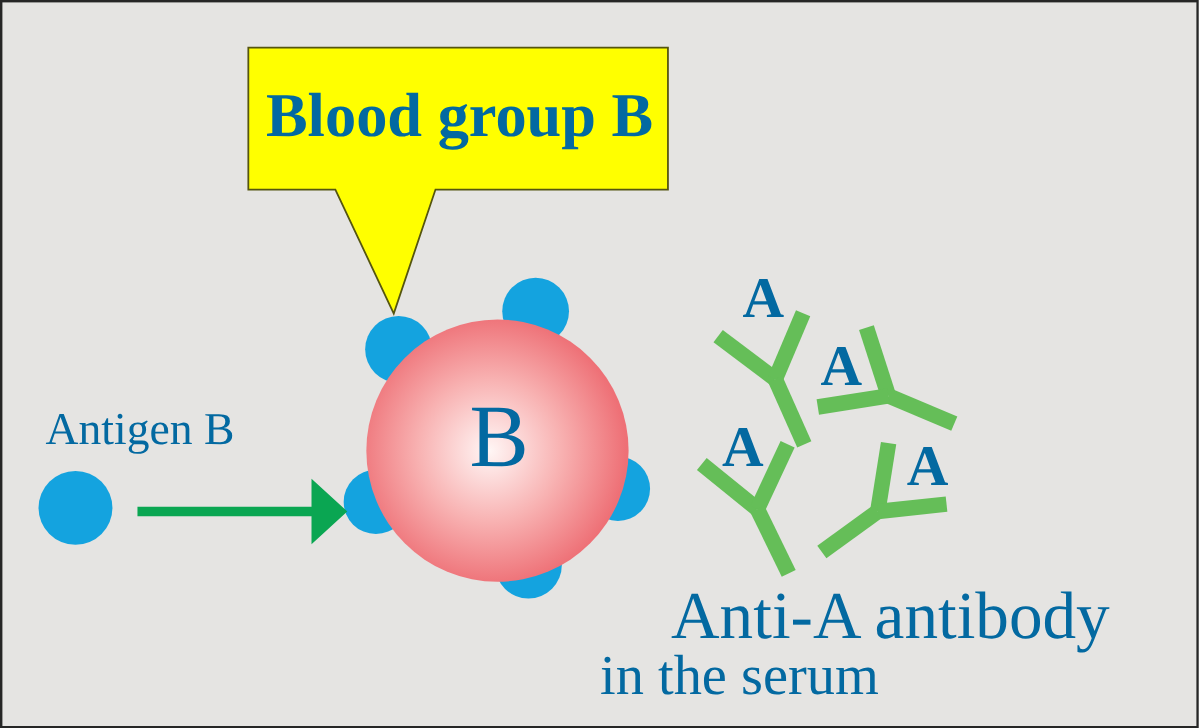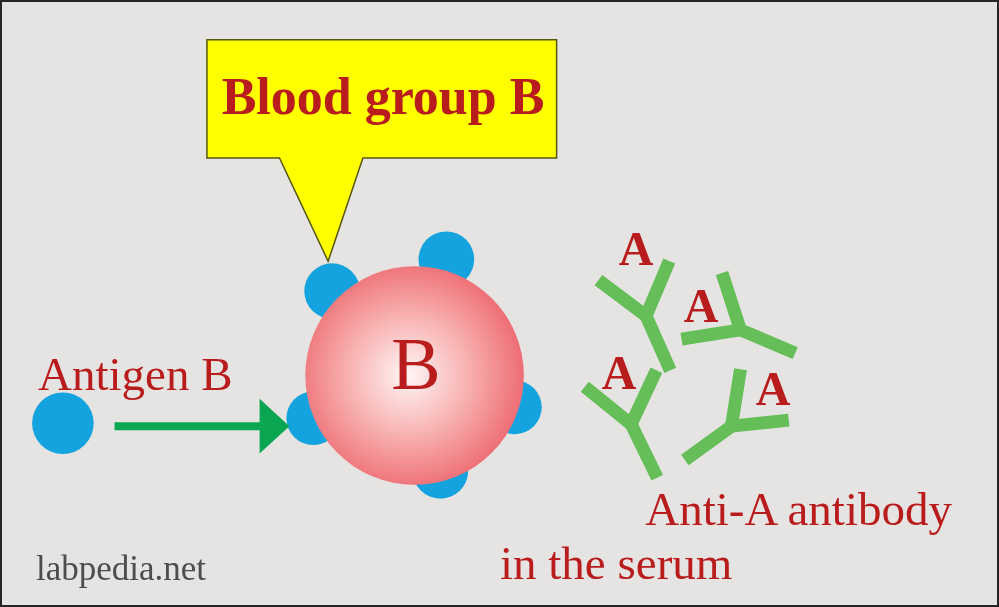--- a/index.html
+++ b/index.html
@@ -11,43 +11,43 @@
     position:relative;
     width:999px;height:607px;
     box-sizing:border-box;
     border:2px solid #262626;
     background:#e5e4e2;
     overflow:hidden;
   }
   #shapes{position:absolute;left:0;top:0;width:100%;height:100%;}
   .txt{
     position:absolute;
-    color:#b91c1c;
+    color:#0369a1;
     white-space:nowrap;
     line-height:1.05;
   }
   .callout-text{
     left:205px;top:38px;width:352px;height:114px;
     display:flex;align-items:center;justify-content:center;
     font-size:52px;font-weight:bold;
   }
   .antigen-caption{
-    left:36px;top:348px;font-size:47px;text-align:center;
+    left:36px;top:337px;font-size:38px;text-align:center;
   }
   .cell-letter{
     left:364px;top:324px;width:100px;
     text-align:center;font-size:74px;
   }
   .ab-label{
     width:64px;text-align:center;
     font-size:48px;font-weight:bold;
   }
   .ab-caption-1{
     left:530px;top:483px;width:420px;
-    text-align:right;font-size:47px;
+    text-align:center;font-size:56px;
   }
   .ab-caption-2{
     left:498px;top:537px;width:420px;
     font-size:47px;
   }
   .watermark{
     left:34px;top:549px;font-size:35px;color:#4d4d4d;
   }
 </style>
 </head>
@@ -93,14 +93,13 @@
   <div class="txt cell-letter">B</div>
 
   <div class="txt ab-label" style="left: 602px; top: 222px;">A</div>
   <div class="txt ab-label" style="left: 667px; top: 279px;">A</div>
   <div class="txt ab-label" style="left: 585px; top: 346px;">A</div>
   <div class="txt ab-label" style="left: 739px; top: 362px;">A</div>
 
   <div class="txt ab-caption-1">Anti-A antibody</div>
   <div class="txt ab-caption-2">in the serum</div>
 
-  <div class="txt watermark">labpedia.net</div>
 </div>
 
 </body></html>

